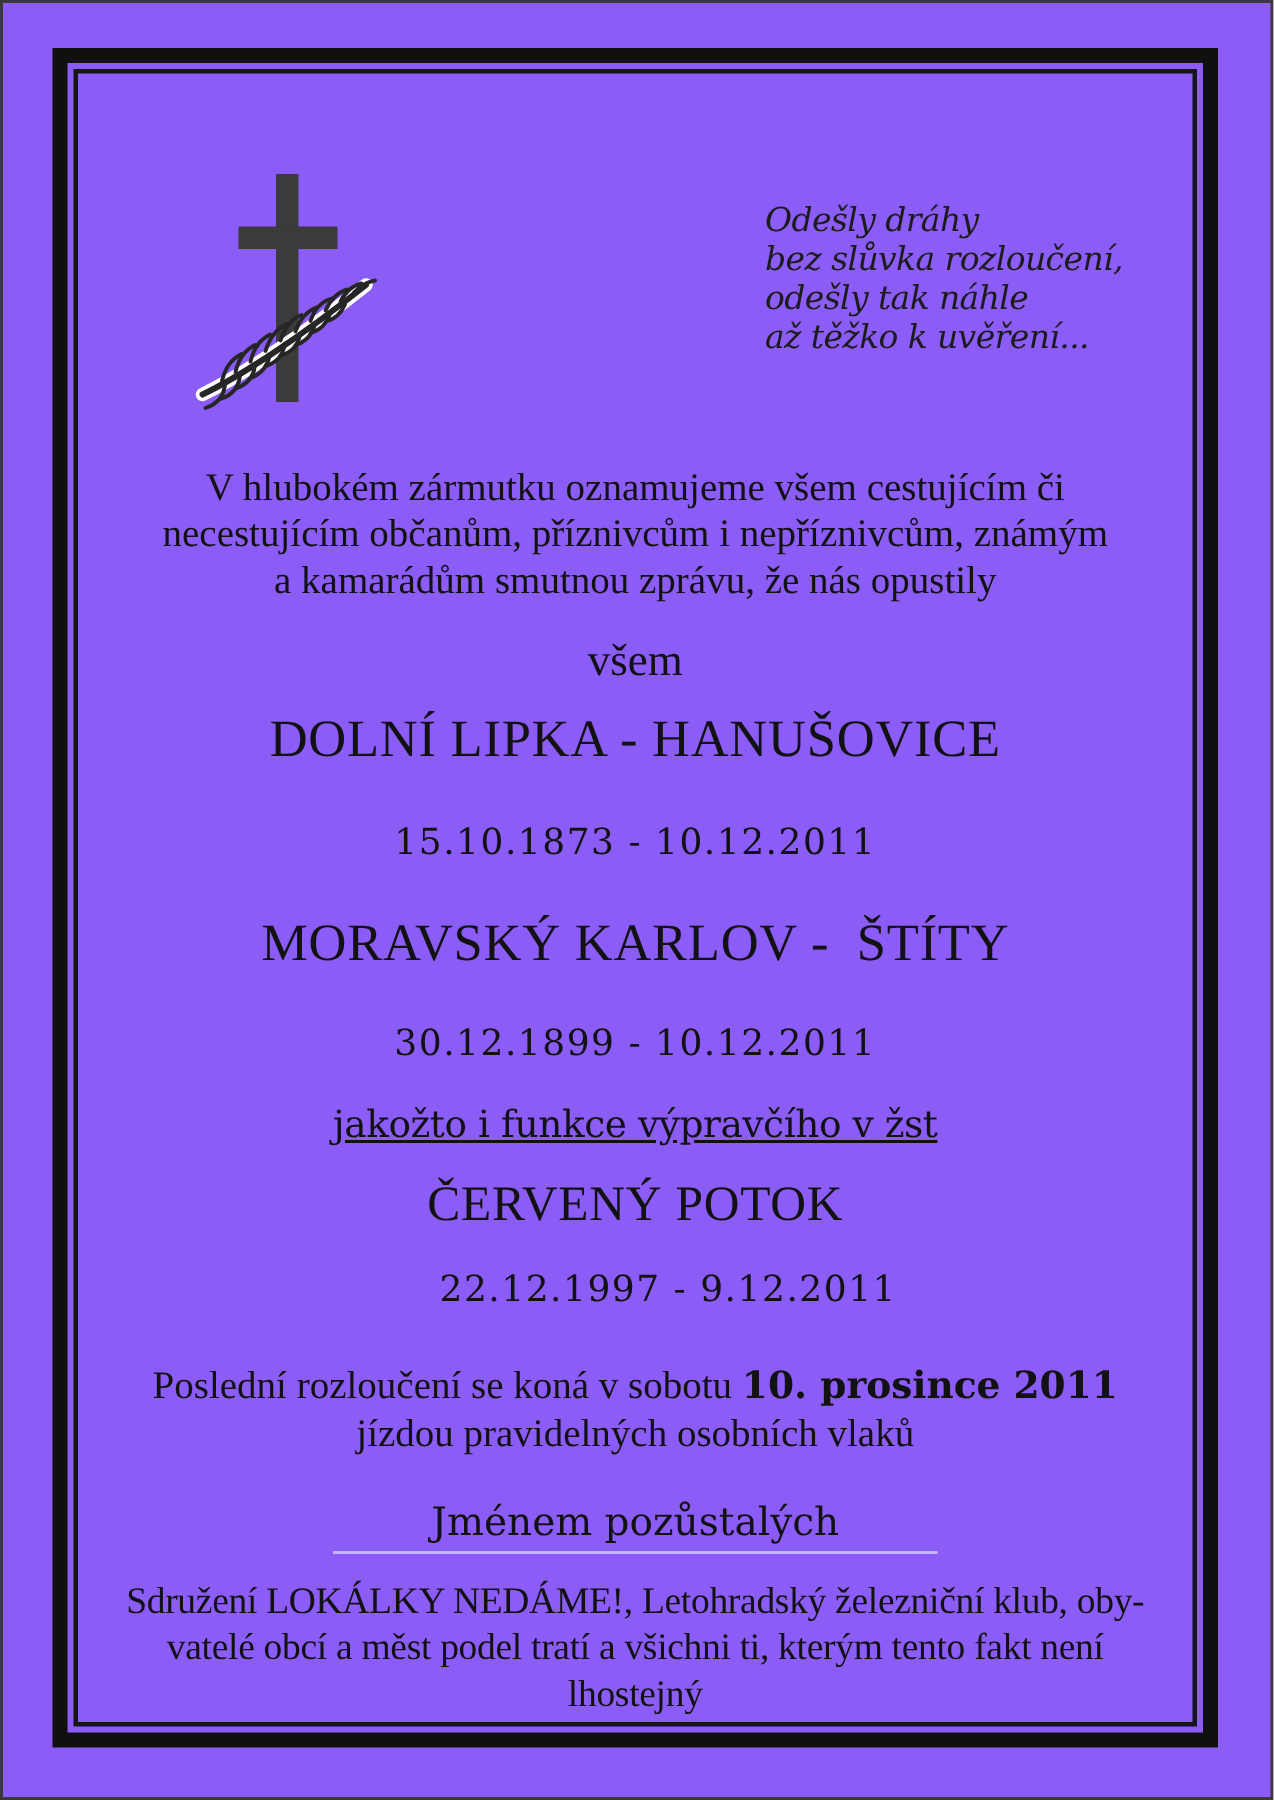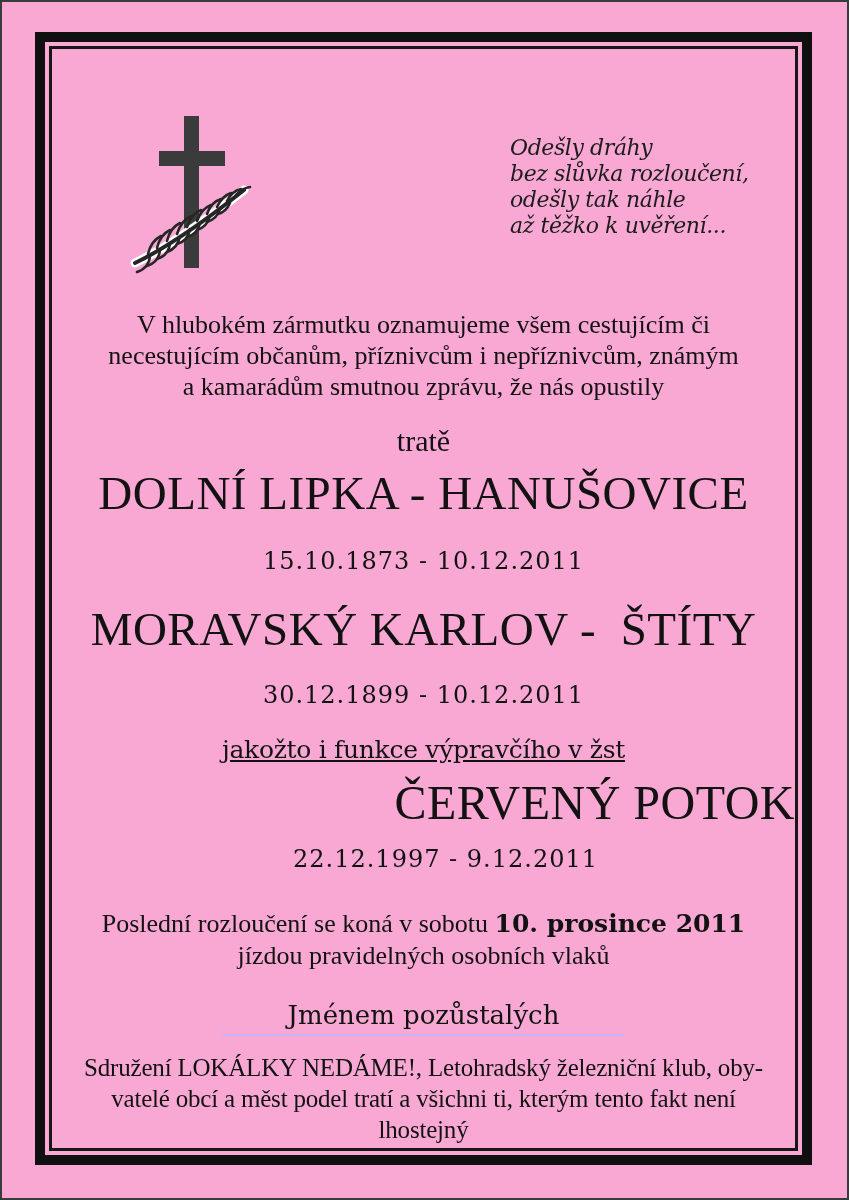--- a/index.html
+++ b/index.html
@@ -1,19 +1,19 @@
 <!DOCTYPE html>
 <html><head>
 <meta charset="utf-8">
 <style>
   html,body{margin:0;padding:0;background:#fff;}
   .page{
     position:relative;
     width:849px;height:1200px;
-    background:#f9a8d4;
+    background:#8b5cf6;
     font-family:"Liberation Serif", serif;
     color:#121212;
     box-sizing:border-box;
     overflow:hidden;
   }
   .photo-edge{
     position:absolute;inset:0;
     border:2px solid #3a3a3a;
     pointer-events:none;
   }
@@ -51,21 +51,21 @@
     font-size:26px;
     line-height:31px;
     margin:10px 18px 0 18px;
   }
   .category{
     font-size:30px;
     margin-top:22px;
     line-height:34px;
   }
   .line-name{
-    font-size:47px;
+    font-size:35px;
     line-height:54px;
     margin-top:8px;
     letter-spacing:0.5px;
     white-space:nowrap;
   }
   .line-dates{
     font-family:"DejaVu Serif", serif;
     font-size:24px;
     line-height:30px;
     margin-top:26px;
@@ -75,25 +75,24 @@
   .line-dates.second{margin-top:24px;}
   .also-line{
     font-family:"DejaVu Serif", serif;
     font-size:25px;
     letter-spacing:-0.3px;
     line-height:32px;
     margin-top:24px;
     text-decoration:underline;
   }
   .station-name{
-    font-size:48px;
+    font-size:33px;
     line-height:50px;
     margin-top:12px;
     letter-spacing:0.5px;
-    text-align:right;
   }
   .station-dates{
     font-family:"DejaVu Serif", serif;
     font-size:24px;
     line-height:30px;
     margin-top:16px;
     letter-spacing:1px;
     padding-left:44px;
   }
   .farewell{
@@ -177,21 +176,21 @@
             <div>až těžko k uvěření...</div>
           </div>
         </div>
 
         <div class="announcement">
           <div>V hlubokém zármutku oznamujeme všem cestujícím či</div>
           <div>necestujícím občanům, příznivcům i nepříznivcům, známým</div>
           <div>a kamarádům smutnou zprávu, že nás opustily</div>
         </div>
 
-        <div class="category">tratě</div>
+        <div class="category">všem</div>
 
         <div class="line-name">DOLNÍ LIPKA - HANUŠOVICE</div>
         <div class="line-dates">15.10.1873 - 10.12.2011</div>
 
         <div class="line-name second">MORAVSKÝ KARLOV -&nbsp; ŠTÍTY</div>
         <div class="line-dates second">30.12.1899 - 10.12.2011</div>
 
         <div class="also-line">jakožto i funkce výpravčího v žst</div>
 
         <div class="station-name">ČERVENÝ POTOK</div>

